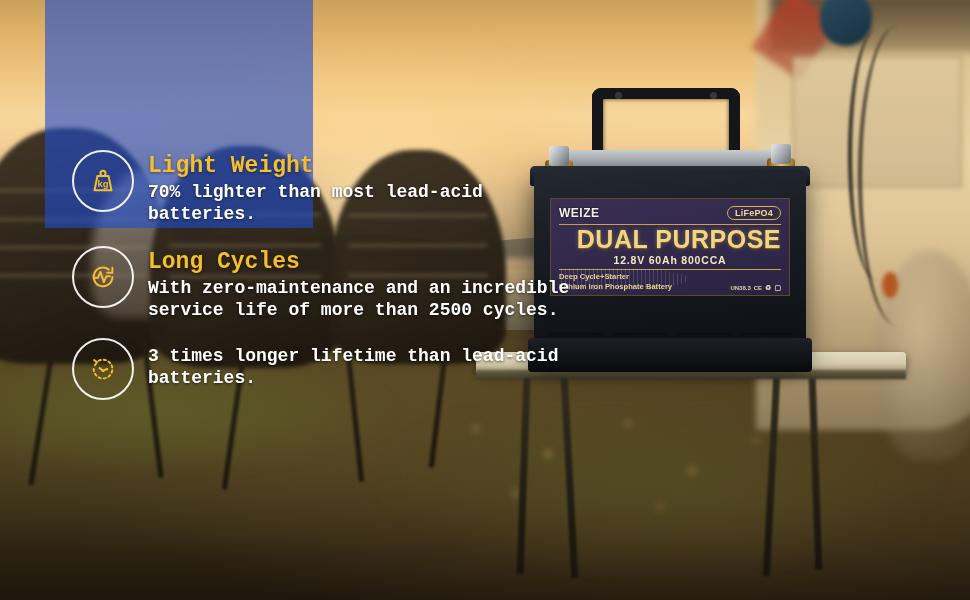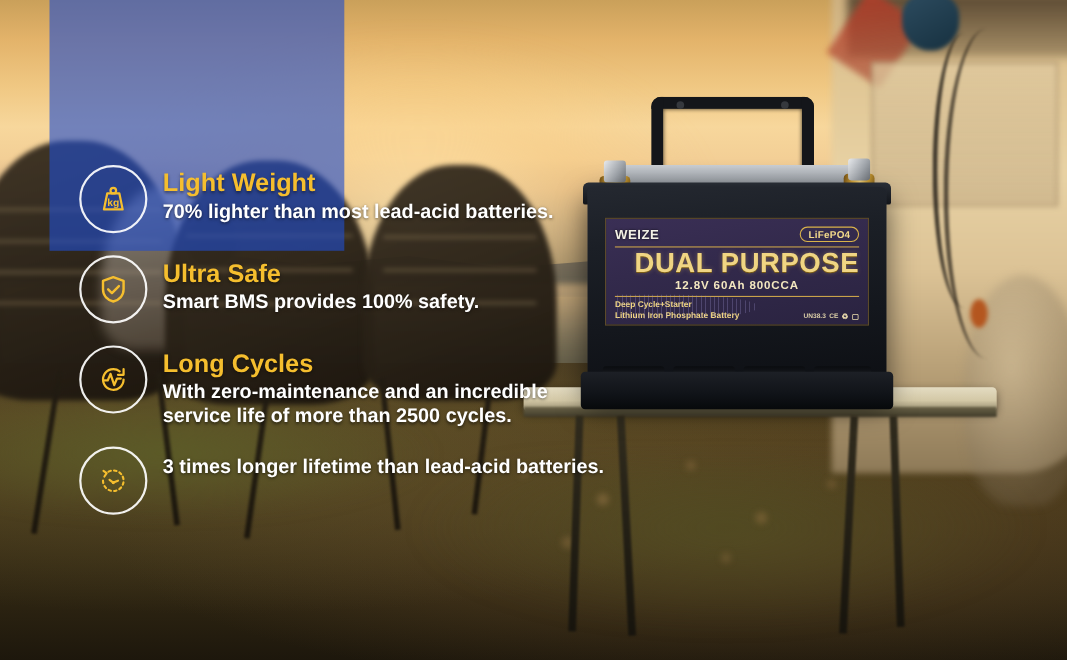--- a/index.html
+++ b/index.html
@@ -308,21 +308,21 @@
   .feature { display:flex; align-items:flex-start; margin-bottom:20px; }
   .feature.f3 { margin-bottom:16px; }
 
   .ficon {
     width:62px; height:62px; flex:0 0 62px;
     border:2px solid rgba(255,255,255,.92);
     border-radius:50%;
     display:flex; align-items:center; justify-content:center;
     margin-right:14px;
   }
-  .ftext { padding-top:4px; }
+  .ftext { padding-top:4px;font-family:Liberation Mono, monospace; }
   .ftitle {
     font-size:23px; font-weight:bold; color:#F5BE2E;
     line-height:1.05;
     text-shadow:0 1px 3px rgba(0,0,0,.45);
   }
   .fdesc {
     font-size:18px; color:#ffffff; font-weight:bold;
     line-height:1.24; margin-top:3px;
     text-shadow:0 1px 3px rgba(0,0,0,.6);
   }
@@ -452,32 +452,20 @@
           <path d="M13.5 14h13l3.5 17H10z"></path>
           <text x="20" y="27" font-family="Liberation Sans, sans-serif" font-size="11" font-weight="bold" fill="#F5BE2E" stroke="none" text-anchor="middle">kg</text>
         </svg>
       </div>
       <div class="ftext">
         <div class="ftitle">Light Weight</div>
         <div class="fdesc">70% lighter than most lead-acid batteries.</div>
       </div>
     </div>
 
-    <div class="feature">
-      <div class="ficon">
-        <svg width="34" height="34" viewBox="0 0 40 40" fill="none" stroke="#F5BE2E" stroke-width="2.6" stroke-linecap="round" stroke-linejoin="round">
-          <path d="M20 7l11 4v9c0 7-5 11.5-11 13-6-1.5-11-6-11-13v-9z"></path>
-          <path d="M14.5 20l4 4 7.5-7.5"></path>
-        </svg>
-      </div>
-      <div class="ftext">
-        <div class="ftitle">Ultra Safe</div>
-        <div class="fdesc">Smart BMS provides 100% safety.</div>
-      </div>
-    </div>
 
     <div class="feature f3">
       <div class="ficon">
         <svg width="34" height="34" viewBox="0 0 40 40" fill="none" stroke="#F5BE2E" stroke-width="2.4" stroke-linecap="round" stroke-linejoin="round">
           <path d="M31 20a11 11 0 1 1-4.2-8.7"></path>
           <path d="M31 9v6h-6"></path>
           <path d="M10 21h4l3-7 4 12 3-7h4"></path>
         </svg>
       </div>
       <div class="ftext">

